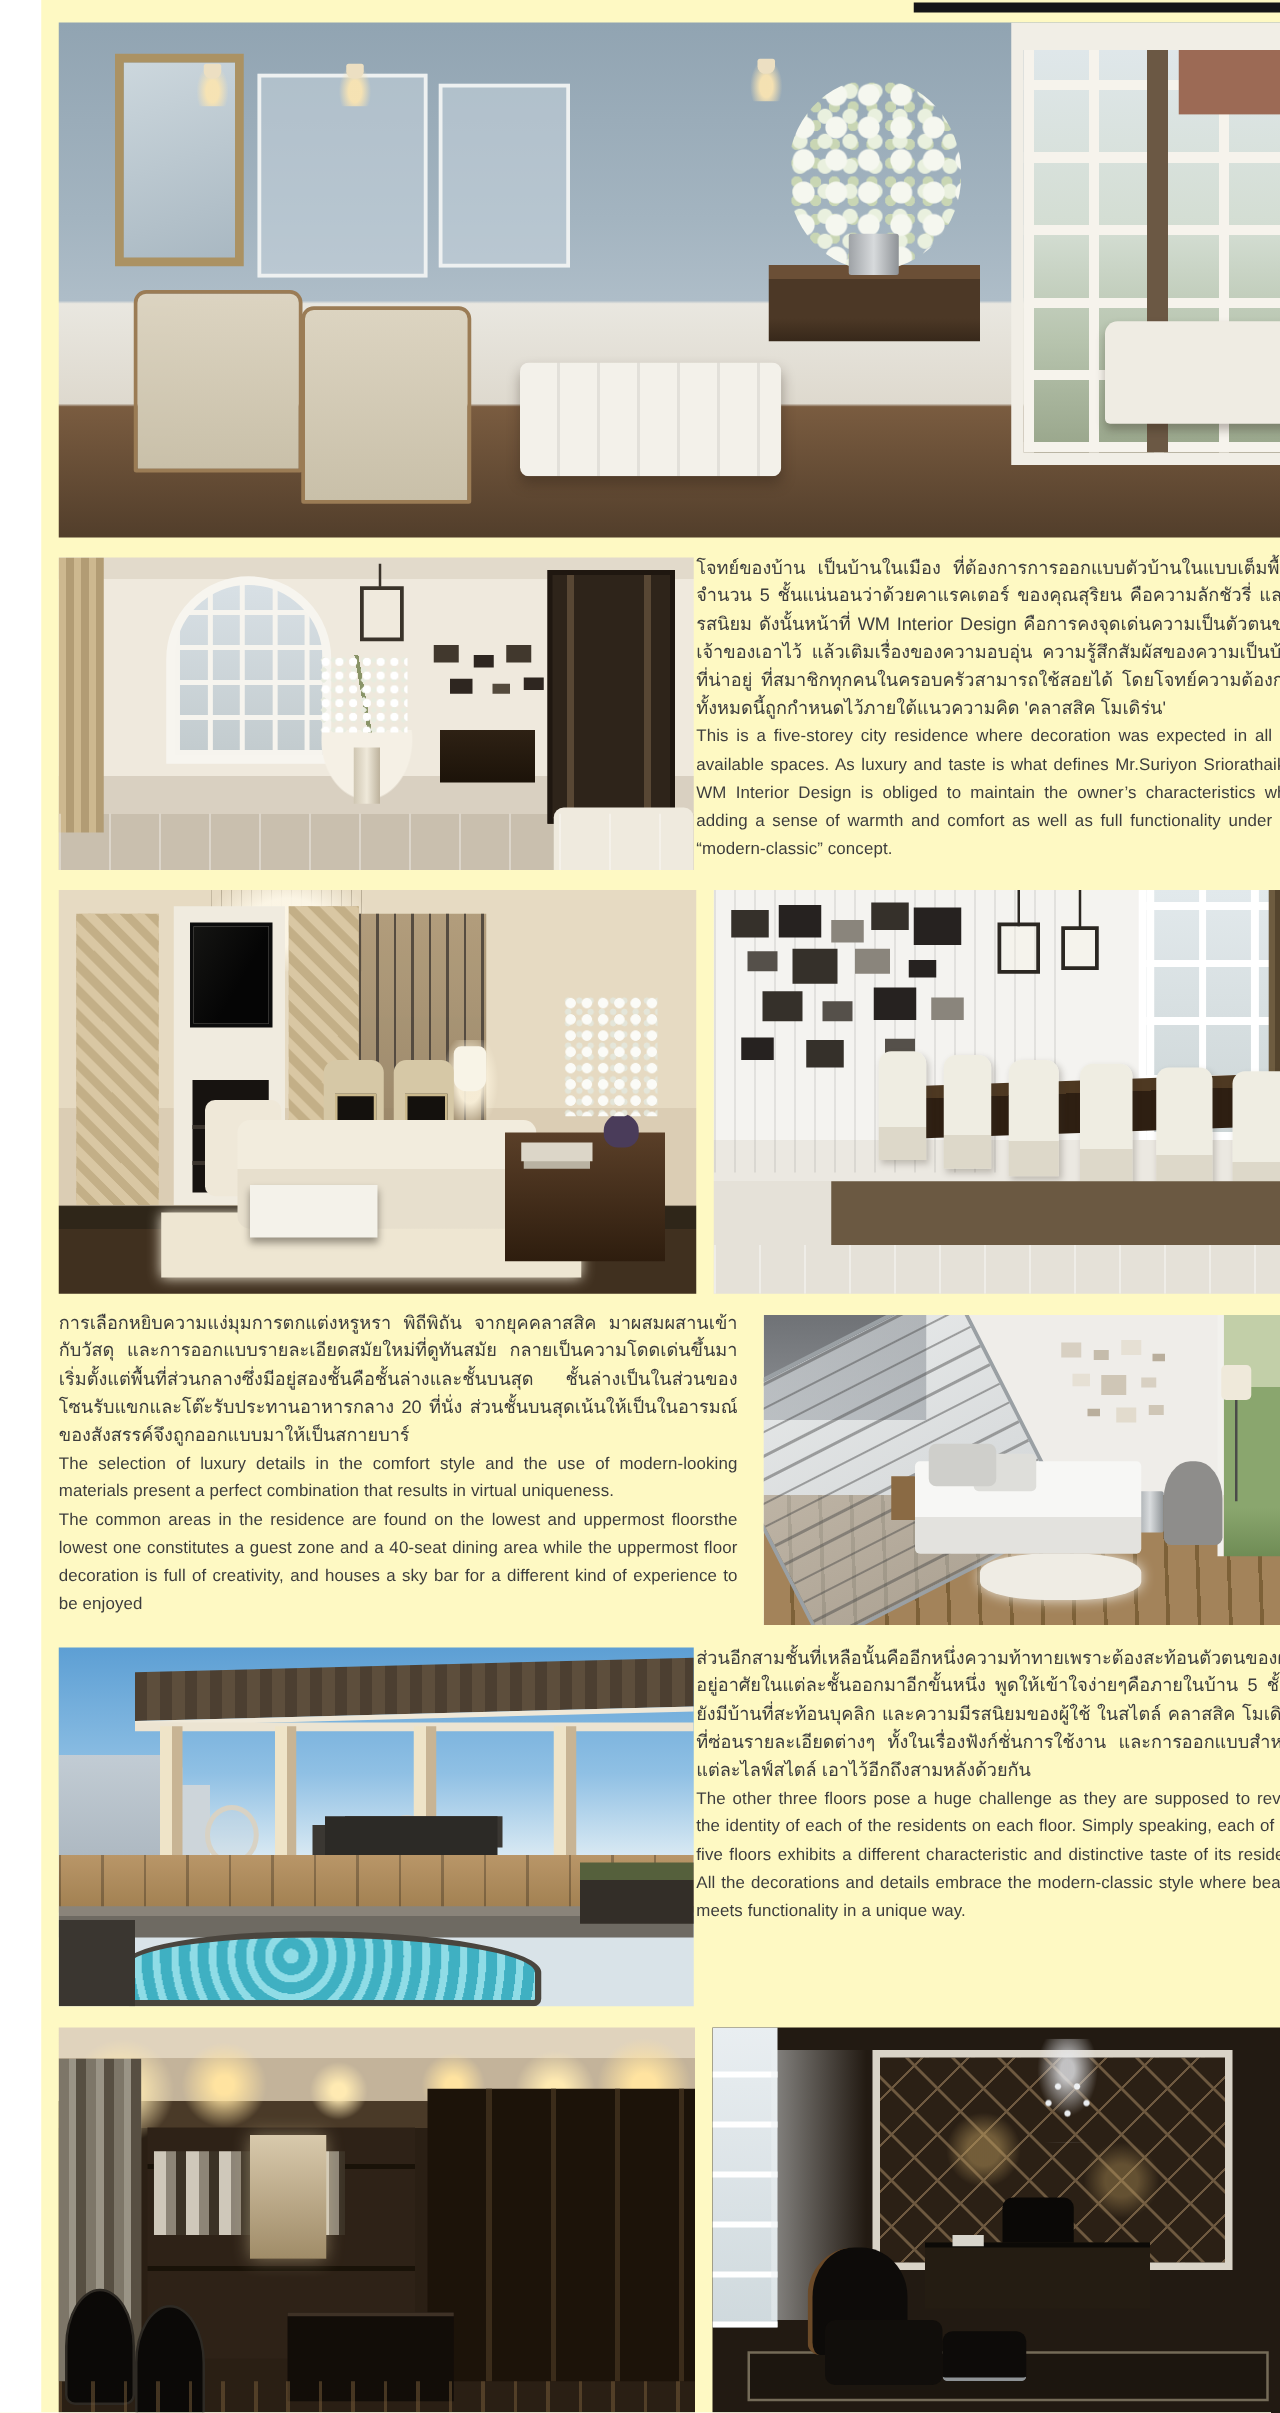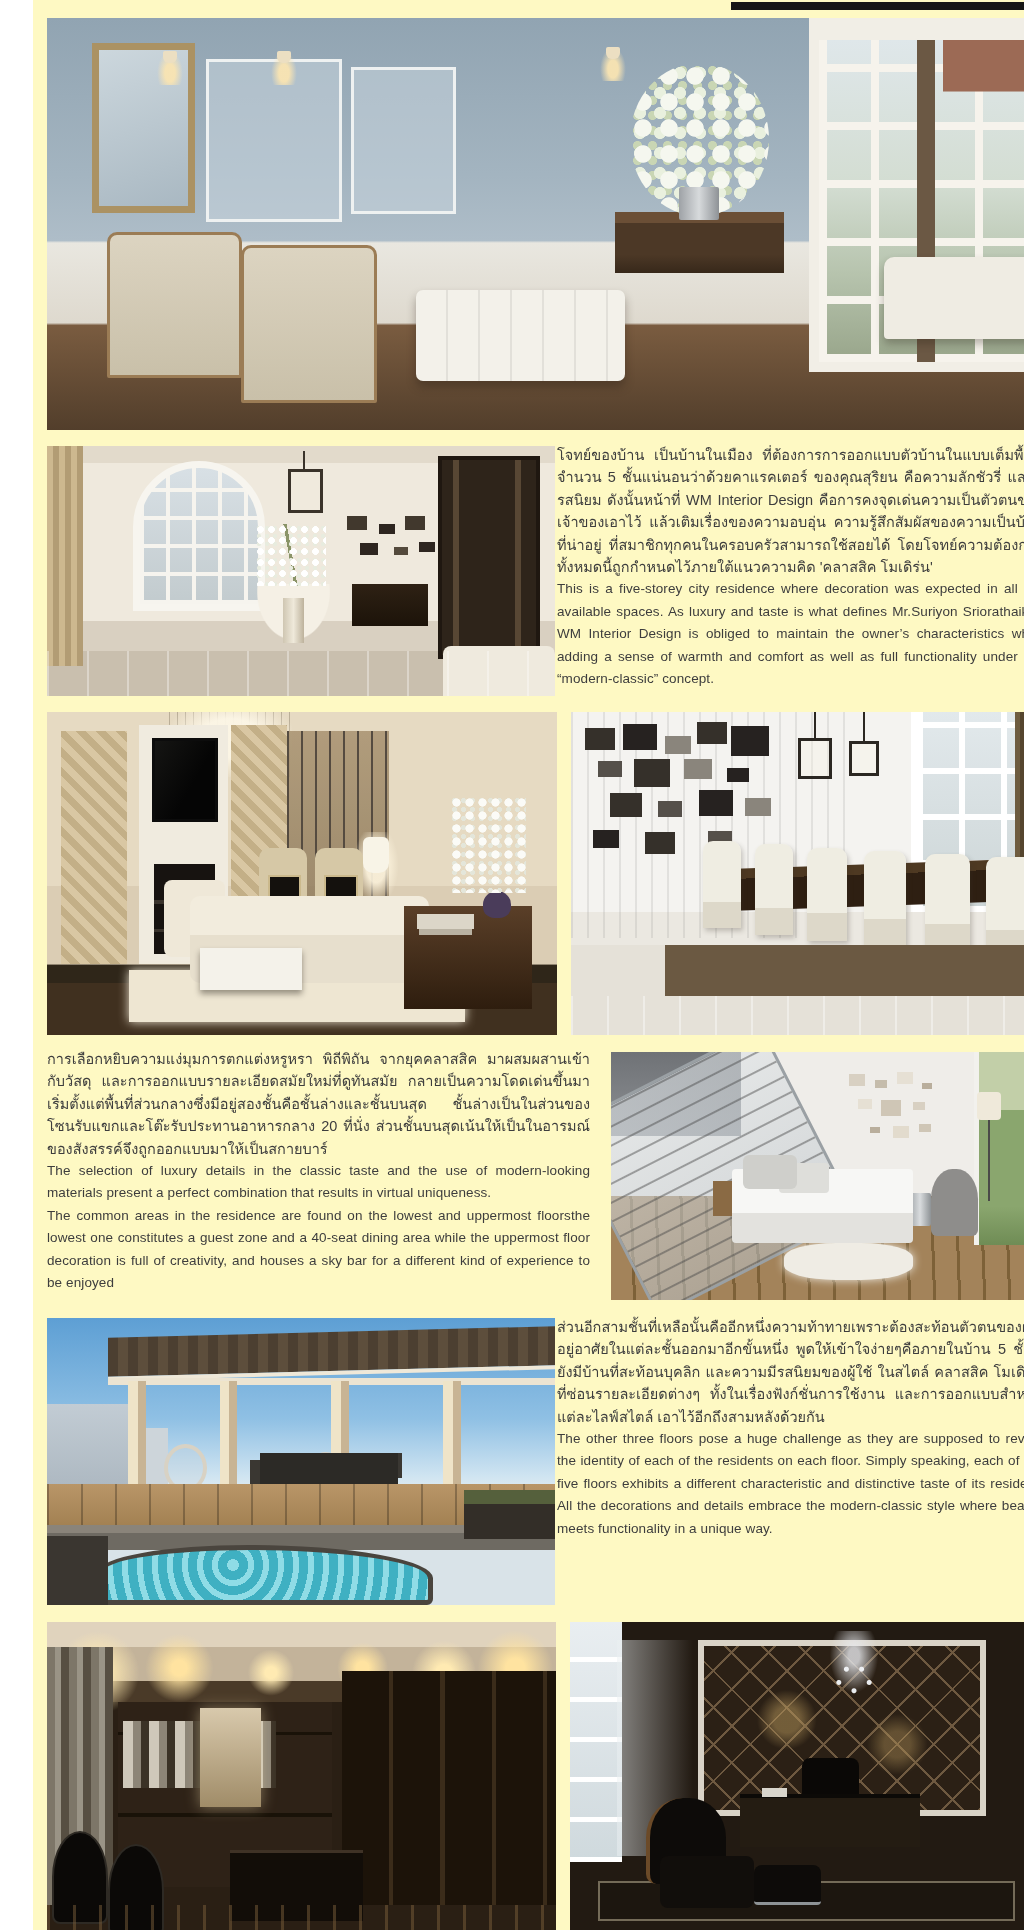--- a/index.html
+++ b/index.html
@@ -319,21 +319,21 @@
     <div class="d-ch" style="left:50%;top:42%;width:8.5%;height:29%;"></div>
     <div class="d-ch" style="left:62%;top:43%;width:9%;height:30%;"></div>
     <div class="d-ch" style="left:75%;top:44%;width:9.5%;height:31%;"></div>
     <div class="d-ch" style="left:88%;top:45%;width:10%;height:32%;"></div>
     <div class="d-rug"></div>
     <div class="d-floorshine"></div>
   </div>
 
   <div class="textblock" style="left:14px;top:1048px;width:543px;">
     <p class="para thai">การเลือกหยิบความแง่มุมการตกแต่งหรูหรา พิถีพิถัน จากยุคคลาสสิค มาผสมผสานเข้ากับวัสดุ และการออกแบบรายละเอียดสมัยใหม่ที่ดูทันสมัย กลายเป็นความโดดเด่นขึ้นมาเริ่มตั้งแต่พื้นที่ส่วนกลางซึ่งมีอยู่สองชั้นคือชั้นล่างและชั้นบนสุด ชั้นล่างเป็นในส่วนของโซนรับแขกและโต๊ะรับประทานอาหารกลาง 20 ที่นั่ง ส่วนชั้นบนสุดเน้นให้เป็นในอารมณ์ของสังสรรค์จึงถูกออกแบบมาให้เป็นสกายบาร์</p>
-    <p class="para eng">The selection of luxury details in the classic taste and the use of modern-looking materials present a perfect combination that results in virtual uniqueness.</p>
+    <p class="para eng">The selection of luxury details in the comfort style and the use of modern-looking materials present a perfect combination that results in virtual uniqueness.</p>
     <p class="para eng">The common areas in the residence are found on the lowest and uppermost floorsthe lowest one constitutes a guest zone and a 40-seat dining area while the uppermost floor decoration is full of creativity, and houses a sky bar for a different kind of experience to be enjoyed</p>
   </div>
 
   <div id="bedroom" class="photo" aria-label="White loft bedroom with glass staircase and wooden floor">
     <div class="b-curtain"></div>
     <div class="b-floor"></div>
     <div class="b-window"></div>
     <div class="b-frames"></div>
     <div class="b-lamp"></div>
     <div class="b-chair"></div>

